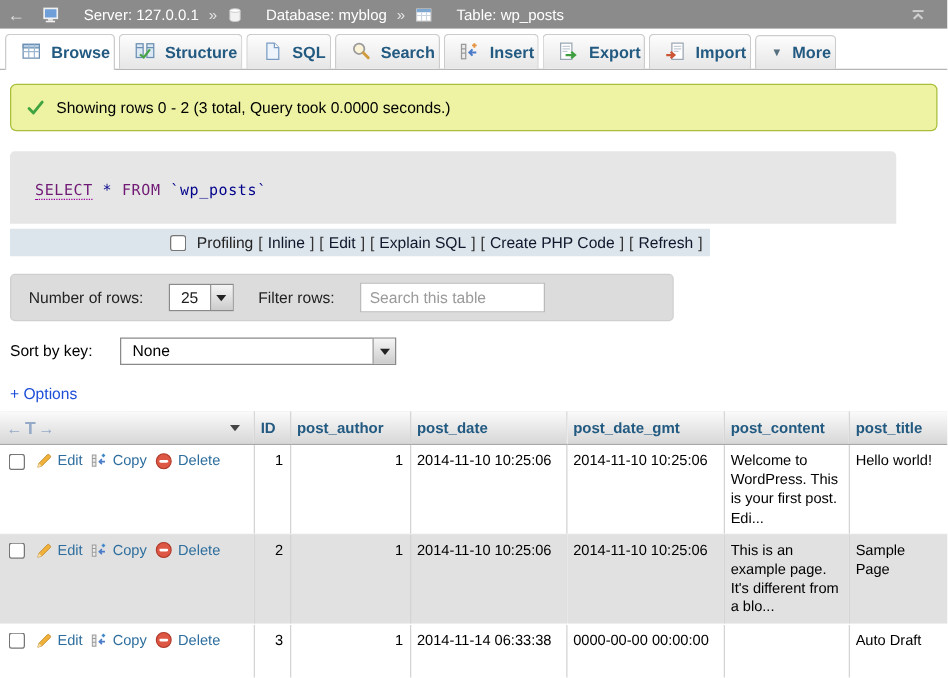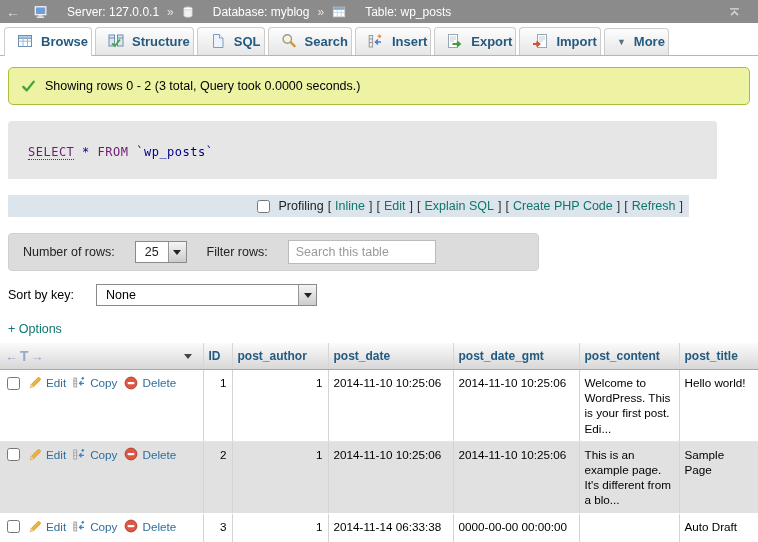--- a/index.html
+++ b/index.html
@@ -34,24 +34,24 @@
     border-radius:5px;padding:11px 12px;display:flex;gap:9px;align-items:center;
     font-size:12.5px}
 
   
   .sqlbox{margin:16px 8px 0 8px;width:709px;box-sizing:border-box;background:#e6e6e6;
     border-radius:4px 4px 0 0;padding:24px 10px 20px 20px;
     font-family:"DejaVu Sans Mono","Liberation Mono",monospace;font-size:12px;letter-spacing:.5px}
   .sql-kw{color:#701a75}
   .sql-kw.u{border-bottom:1px dotted #990099}
   .sql-id{color:#00008b}
-  .profbar{margin:16px 8px;width:681px;box-sizing:border-box;background:#dce4ec;
+  .profbar{margin:4px 8px;width:560px;box-sizing:border-box;background:#dce4ec;
     padding:4px 6px;display:flex;justify-content:flex-end;align-items:center;gap:4px;
     font-size:12.5px;color:#222;white-space:nowrap}
-  .profbar a{color:#0f766e}
+  .profbar a{color:#0f172a}
   .profbar .br{color:#333}
   .profbar input{margin:0 4px 0 0}
 
   
   .rowsbar{margin:14px 8px 0 8px;width:531px;box-sizing:border-box;background:#dcdcdc;
     border:1px solid #cfcfcf;border-radius:4px;height:38px;display:flex;
     align-items:center;gap:20px;padding:0 14px;font-size:12.5px;color:#222}
   .fselect{display:inline-flex;align-items:stretch;border:1px solid #8a8a8a;
     background:#fff;height:22px;box-sizing:border-box;cursor:pointer}
   .fselect .val{padding:2px 9px;display:flex;align-items:center}
@@ -61,21 +61,21 @@
     border-top:5px solid #222}
   .filter-input{width:148px;height:24px;border:1px solid #bbb;padding:2px 7px;
     box-sizing:border-box;font-size:12.5px;font-family:"Liberation Sans",sans-serif;color:#333}
   .filter-input::placeholder{color:#9a9a9a}
 
   
   .sortrow{margin:13px 8px 0 8px;display:flex;align-items:center;gap:22px;font-size:12.5px}
   .sort-select{width:221px;justify-content:space-between}
 
   
-  .options{display:inline-block;margin:16px 8px 4px 8px;color:#0f766e;font-size:12.5px;cursor:pointer}
+  .options{display:inline-block;margin:16px 8px 4px 8px;color:#1d4ed8;font-size:12.5px;cursor:pointer}
 
   
   table{border-collapse:collapse;table-layout:fixed;width:758px;font-size:11.7px;margin-top:3px}
   th{background:linear-gradient(#fbfbfb,#d7d7d7);color:#235a81;font-weight:bold;
     text-align:left;padding:5px 5px;border-bottom:1px solid #a8a8a8;
     border-left:1px solid #d6d6d6;font-size:12px;overflow:hidden;white-space:nowrap}
   th:first-child{border-left:none}
   td{vertical-align:top;padding:5px 5px;border-left:1px solid #d4d4d4;
     border-bottom:1px solid #e4e4e4;overflow:hidden;line-height:1.3}
   td:first-child{border-left:none}

